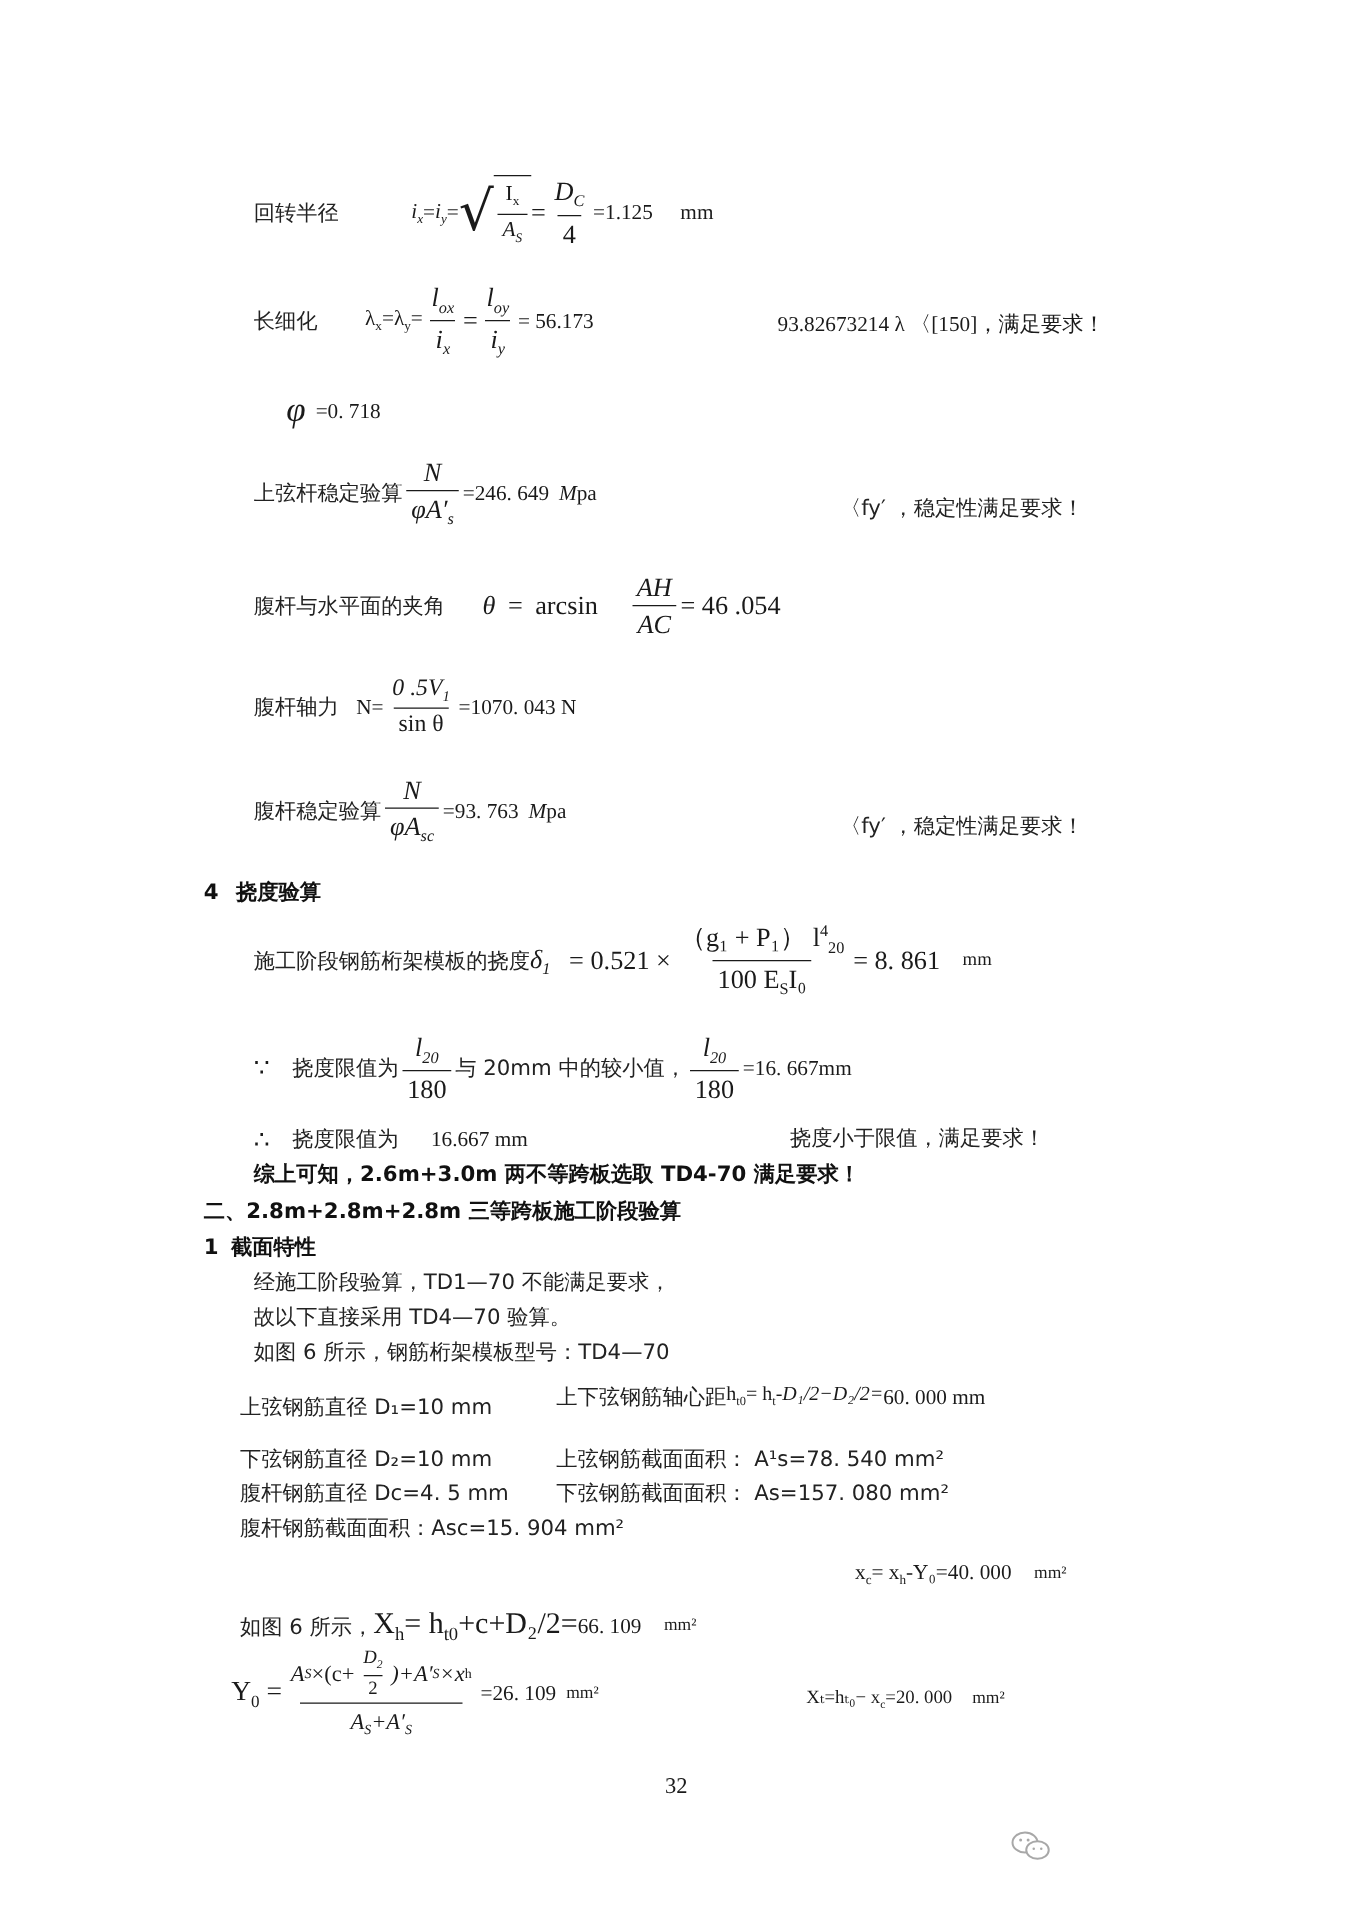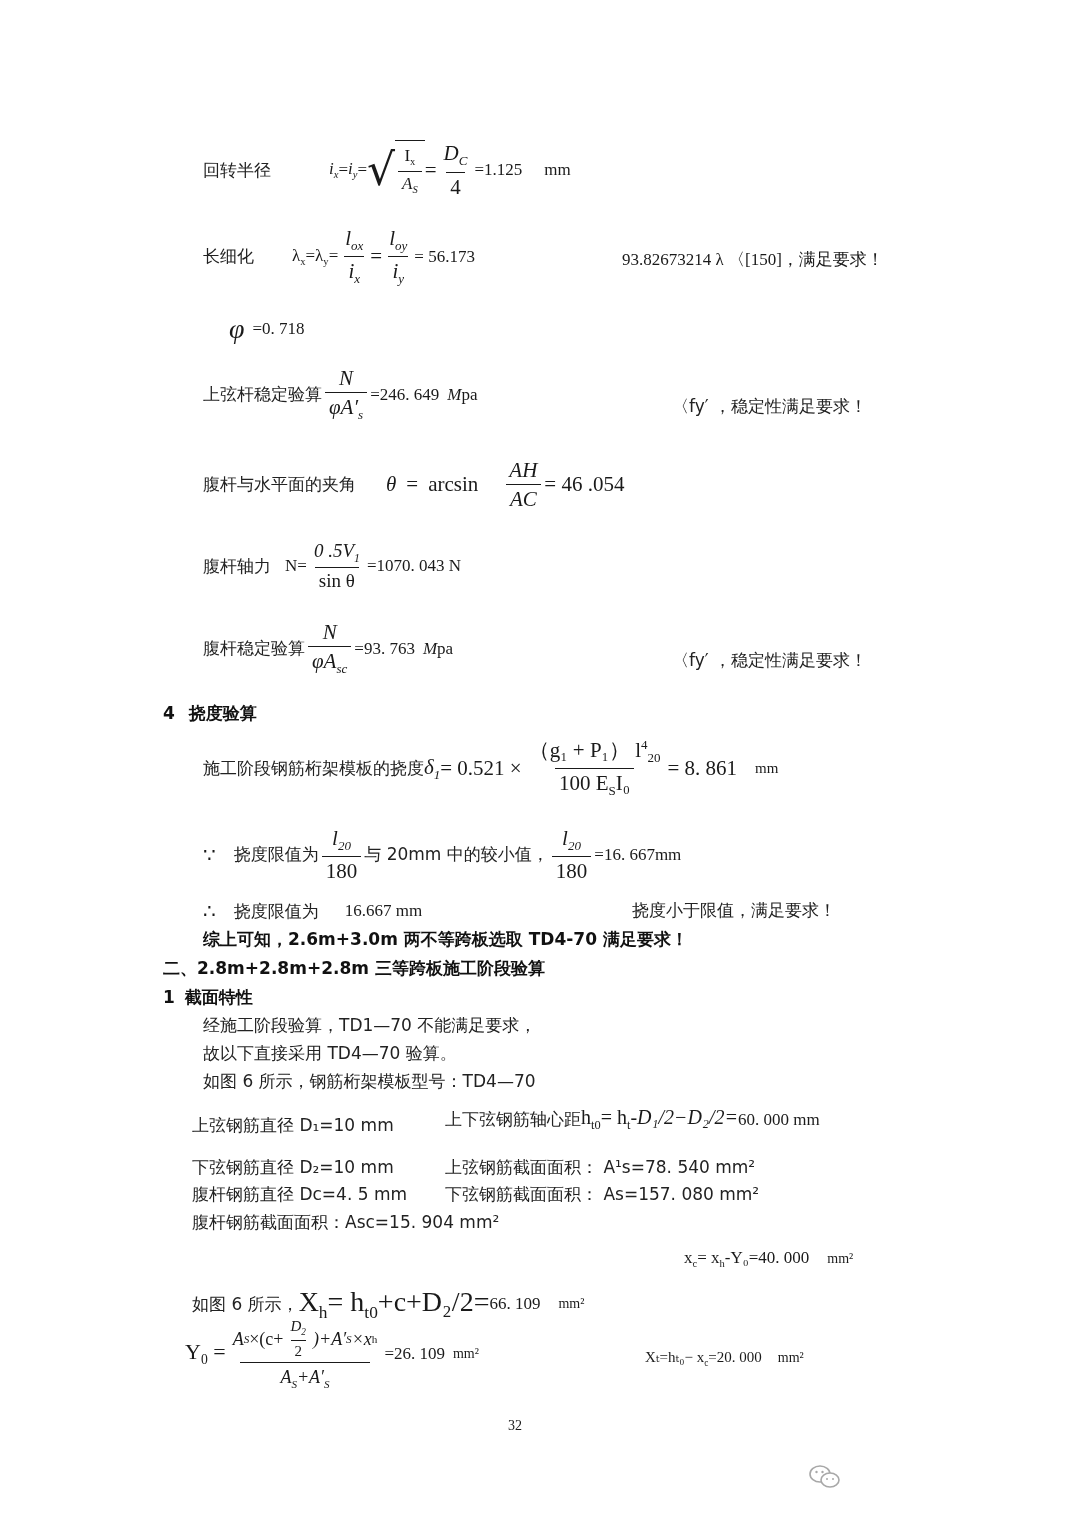--- a/index.html
+++ b/index.html
@@ -115,21 +115,21 @@
 </div>
 <div class="abs cn" style="left:672px; top:649px;">〈fy′ ，稳定性满足要求！</div>
 
 <div class="abs h-sec" style="left:163px; top:702px;">
   <span>4</span><span style="margin-left:14px;">挠度验算</span>
 </div>
 
 <div class="abs row" style="left:203px; top:738px;">
   <span class="cn" style="">施工阶段钢筋桁架模板的挠度</span>
   <span class="mi m big"><span>δ</span><sub>1</sub></span>
-  <span class="m big" style="margin-left:0;">= 0.521 ×</span>
+  <span class="m big" style="margin-left:15px;">= 0.521 ×</span>
   <span class="frac m big">
     <span class="num"><span>（g₁ + P₁） l</span><sup>4</sup><sub>20</sub></span>
     <span class="den"><span>100 E</span><sub>S</sub><span>I₀</span></span>
   </span>
   <span class="m big">= 8. 861</span>
   <span class="m" style="margin-left:18px; font-size:15px;">mm</span>
 </div>
 
 <div class="abs row" style="left:203px; top:826px;">
   <span class="m" style="font-size:20px; margin-right:18px;">∵</span>
@@ -159,32 +159,32 @@
 <div class="abs h-sec" style="left:163px; top:986px;">
   <span>1</span><span style="margin-left:10px;">截面特性</span>
 </div>
 <div class="abs cn" style="left:203px; top:1014px;">经施工阶段验算，TD1—70 不能满足要求，</div>
 <div class="abs cn" style="left:203px; top:1042px;">故以下直接采用 TD4—70 验算。</div>
 <div class="abs cn" style="left:203px; top:1070px;">如图 6 所示，钢筋桁架模板型号：TD4—70</div>
 
 <div class="abs cn" style="left:192px; top:1114px;">上弦钢筋直径 D₁=10 mm</div>
 <div class="abs row" style="left:445px; top:1106px;">
   <span class="cn">上下弦钢筋轴心距</span>
-  <span class="m" style="font-size:20px;"><span>h</span><sub>t0</sub><span>= h</span><sub>t</sub><span class="mi">-D₁/2−D₂/2=</span></span>
+  <span class="m" style="font-size:16px;"><span>h</span><sub>t0</sub><span>= h</span><sub>t</sub><span class="mi">-D₁/2−D₂/2=</span></span>
   <span class="m">60. 000 mm</span>
 </div>
 <div class="abs cn" style="left:192px; top:1156px;">下弦钢筋直径 D₂=10 mm</div>
 <div class="abs cn" style="left:445px; top:1156px;">上弦钢筋截面面积：  A¹s=78. 540 mm²</div>
 <div class="abs cn" style="left:192px; top:1183px;">腹杆钢筋直径 Dc=4. 5 mm</div>
 <div class="abs cn" style="left:445px; top:1183px;">下弦钢筋截面面积：  As=157. 080 mm²</div>
 <div class="abs cn" style="left:192px; top:1211px;">腹杆钢筋截面面积：Asc=15. 904 mm²</div>
 
 <div class="abs row" style="left:192px; top:1286px;">
   <span class="cn">如图 6 所示，</span>
-  <span class="m" style="font-size:28px;"><span>X</span><sub>h</sub><span>= h</span><sub>t0</sub><span>+c+D₂/2=</span></span>
+  <span class="m" style="font-size:24px;"><span>X</span><sub>h</sub><span>= h</span><sub>t0</sub><span>+c+D₂/2=</span></span>
   <span class="m">66. 109</span>
   <span class="m" style="margin-left:18px; font-size:14px;">mm²</span>
 </div>
 <div class="abs row" style="left:684px; top:1248px;">
   <span class="m"><span>x</span><sub>c</sub><span>= x</span><sub>h</sub><span>-Y₀=40. 000</span></span>
   <span class="m" style="margin-left:18px; font-size:14px;">mm²</span>
 </div>
 
 <div class="abs row" style="left:185px; top:1318px;">
   <span class="m" style="font-size:22px;"><span>Y</span><sub>0</sub> =</span>
@@ -205,21 +205,21 @@
     <span class="den mi" style="padding:4px 40px 0;"><span>A</span><sub>S</sub><span>+A′</span><sub>S</sub></span>
   </span>
   <span class="m">=26. 109</span>
   <span class="m" style="margin-left:8px; font-size:14px;">mm²</span>
 </div>
 <div class="abs row" style="left:645px; top:1348px;">
   <span class="m" style="font-size:15px;"><span>Xₜ=hₜ₀− x</span><sub>c</sub><span>=20. 000</span></span>
   <span class="m" style="margin-left:16px; font-size:14px;">mm²</span>
 </div>
 
-<div class="abs m" style="left:508px; top:1418px; font-size:14px;">32</div>
+<div class="abs m" style="left:532px; top:1418px; font-size:18px;">32</div>
 
 <div class="abs" style="left:808px; top:1464px;">
   <svg class="wm-icon" viewBox="0 0 34 26">
     <ellipse cx="12" cy="10" rx="10" ry="8" fill="none" stroke="#a8a8a8" stroke-width="1.6"></ellipse>
     <ellipse cx="22" cy="16" rx="9" ry="7" fill="#fff" stroke="#a8a8a8" stroke-width="1.6"></ellipse>
     <circle cx="8.5" cy="8" r="1.2" fill="#a8a8a8"></circle>
     <circle cx="14.5" cy="8" r="1.2" fill="#a8a8a8"></circle>
     <circle cx="19" cy="15" r="1" fill="#a8a8a8"></circle>
     <circle cx="25" cy="15" r="1" fill="#a8a8a8"></circle>
   </svg>

